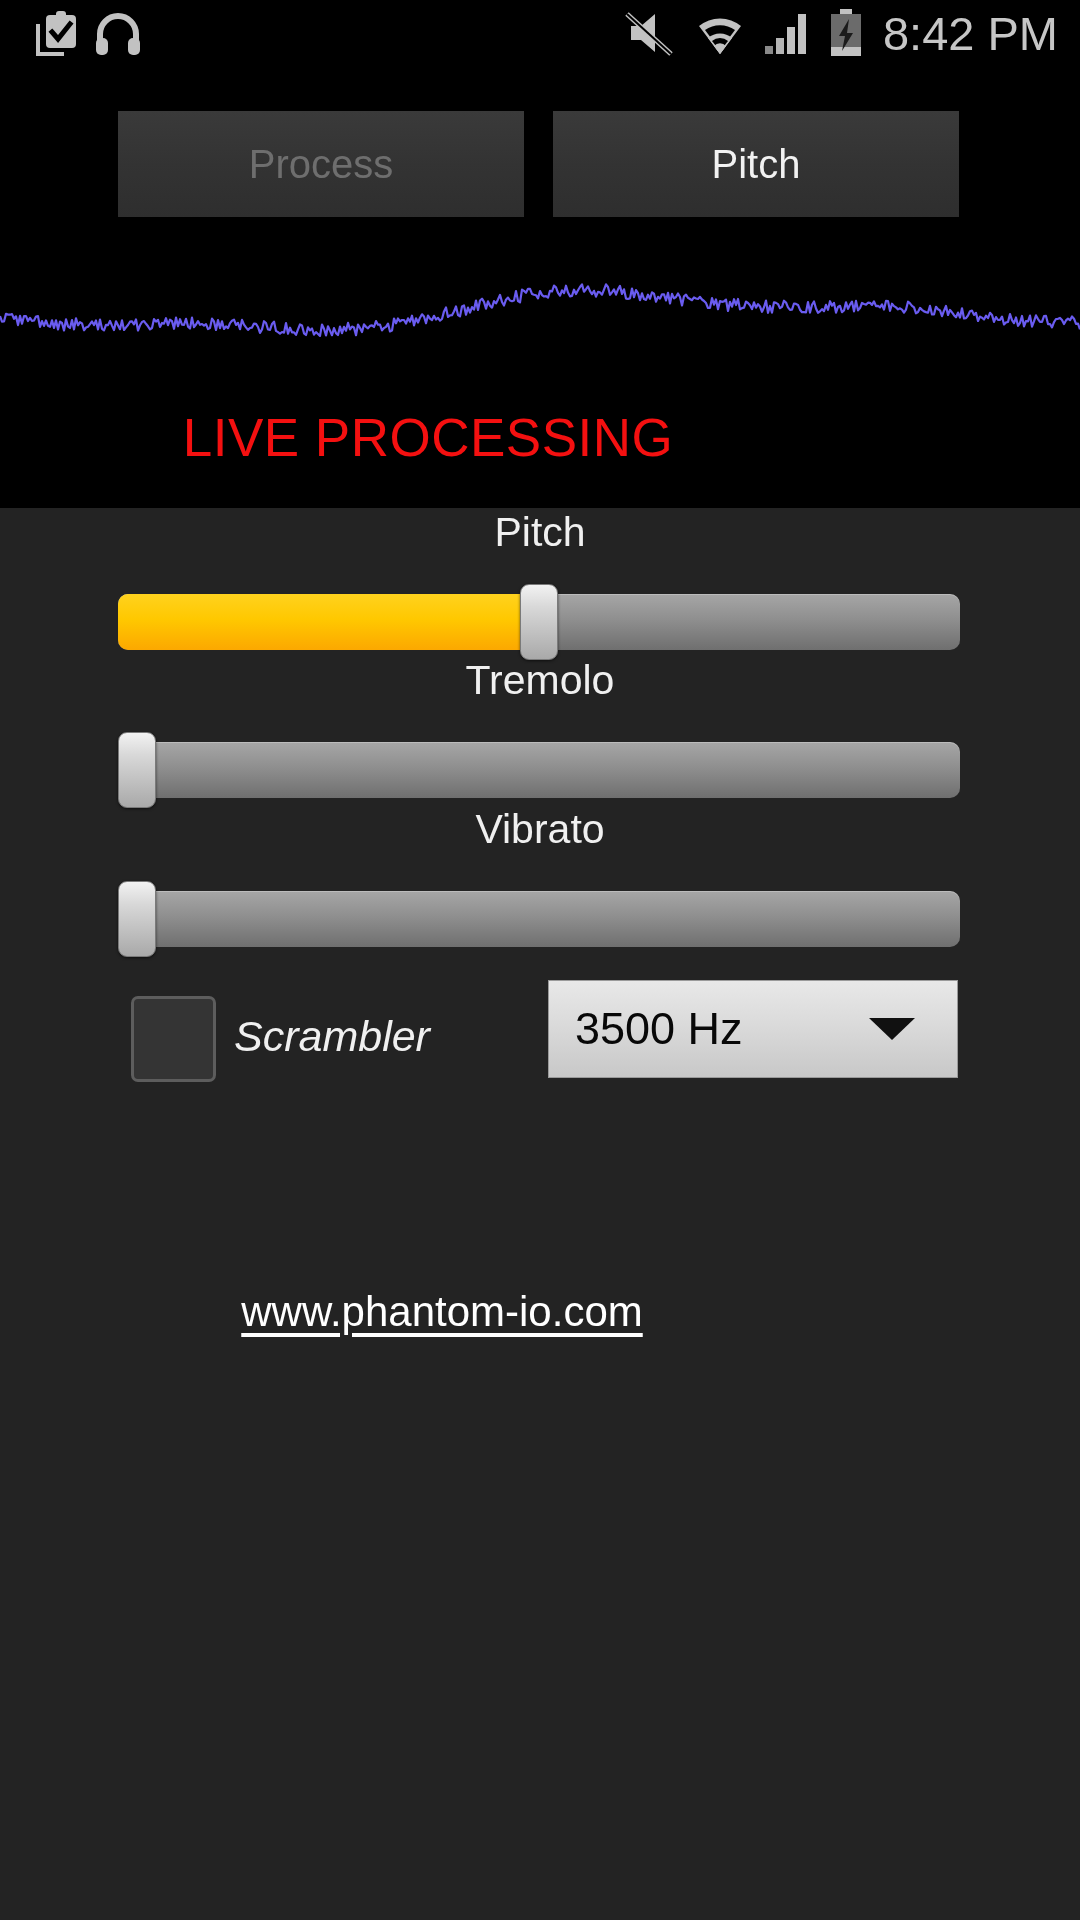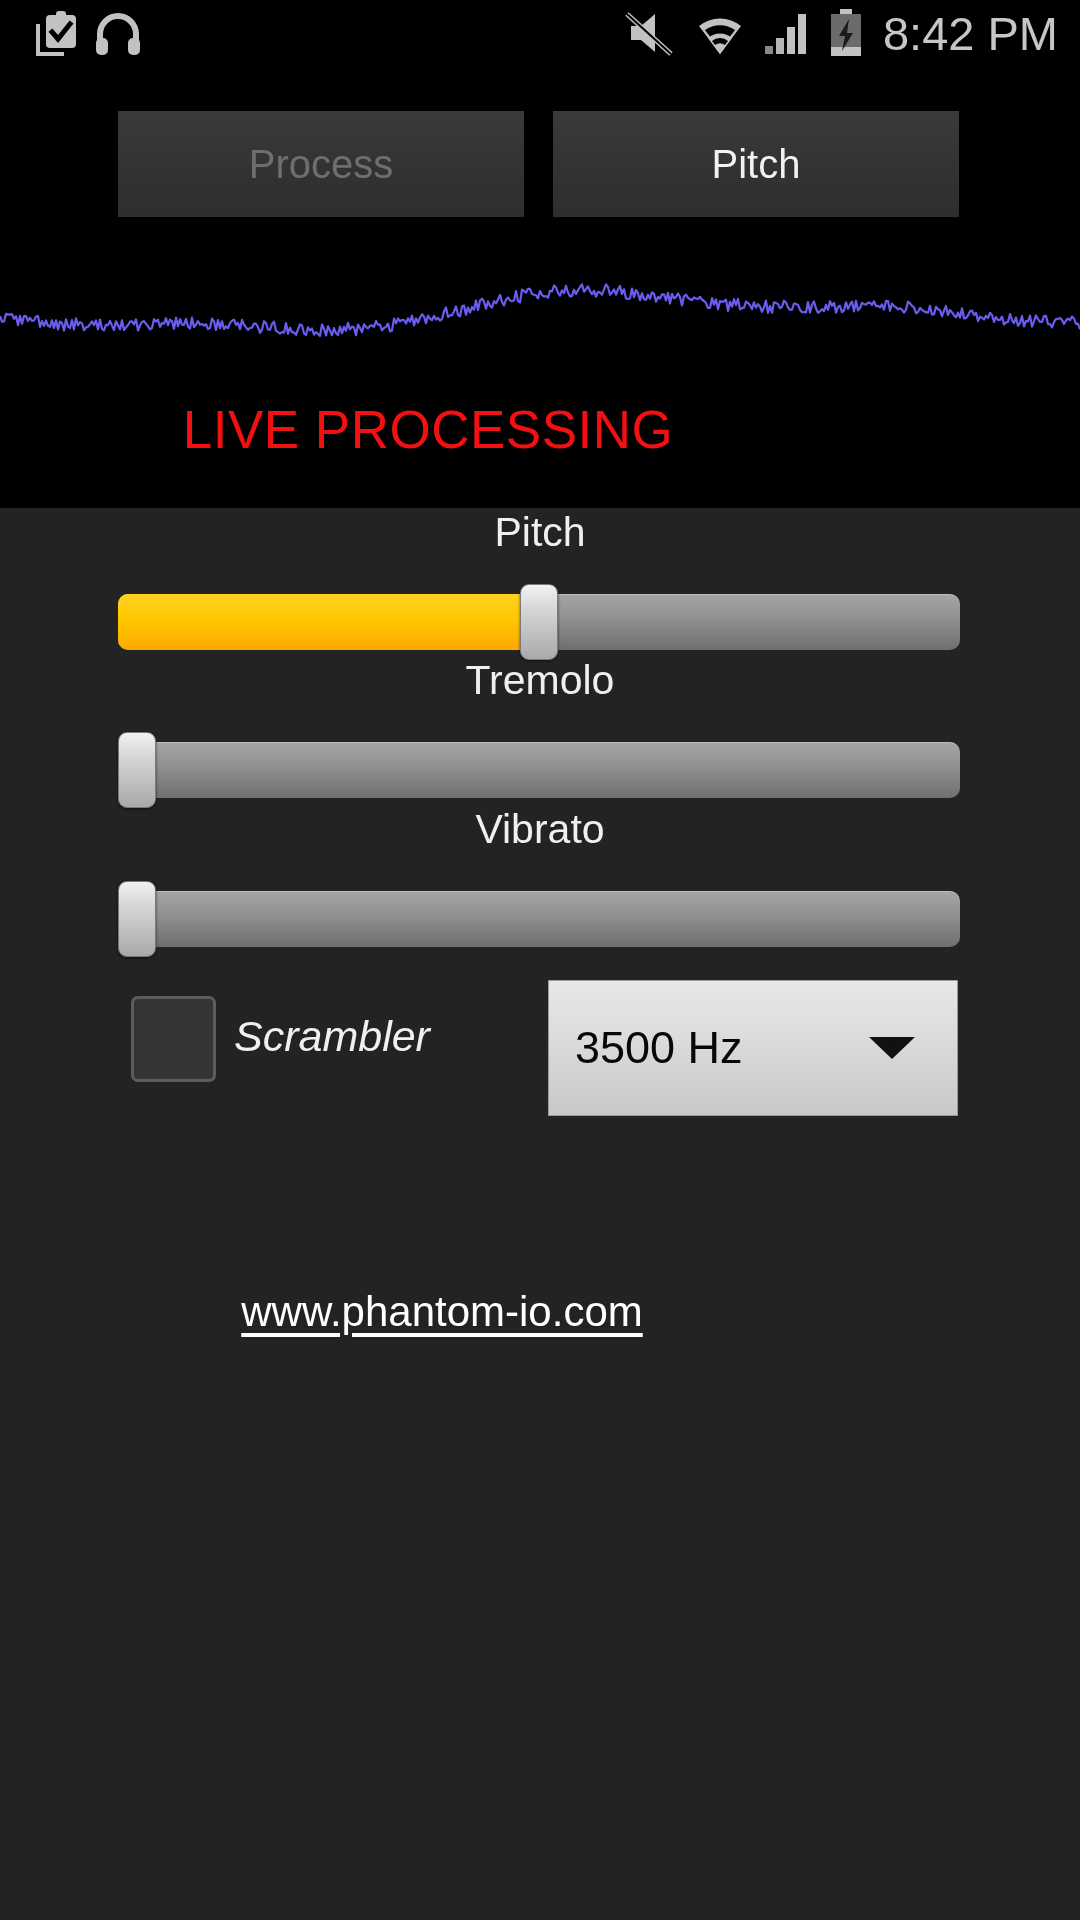--- a/index.html
+++ b/index.html
@@ -100,21 +100,21 @@
     left: 0; top: 160px;
     width: 1080px;
     height: 160px;
     background: #000000;
     overflow: hidden;
   }
   #waveform-svg { display: block; }
 
   #live-status {
     position: absolute;
-    left: 0; top: 327px;
+    left: 0; top: 335px;
     width: 856px;
     text-align: center;
     color: #f41010;
     font-size: 53px;
     font-family: "Liberation Sans", sans-serif;
     letter-spacing: 0.5px;
   }
 
   
   #main-body {
@@ -194,21 +194,21 @@
     top: 32px;
     color: #f0f0f0;
     font-size: 43px;
     font-family: "Liberation Sans", sans-serif;
     font-style: italic;
   }
   #frequency-dropdown {
     position: absolute;
     left: 548px; top: 0px;
     width: 410px;
-    height: 136px;
+    height: 98px;
     background: linear-gradient(180deg, #e8e8e8 0%, #dcdcdc 40%, #c8c8c8 100%);
     border: 1px solid #9a9a9a;
     box-sizing: border-box;
     display: flex;
     align-items: center;
   }
   #frequency-value {
     position: absolute;
     left: 26px;
     color: #080808;

